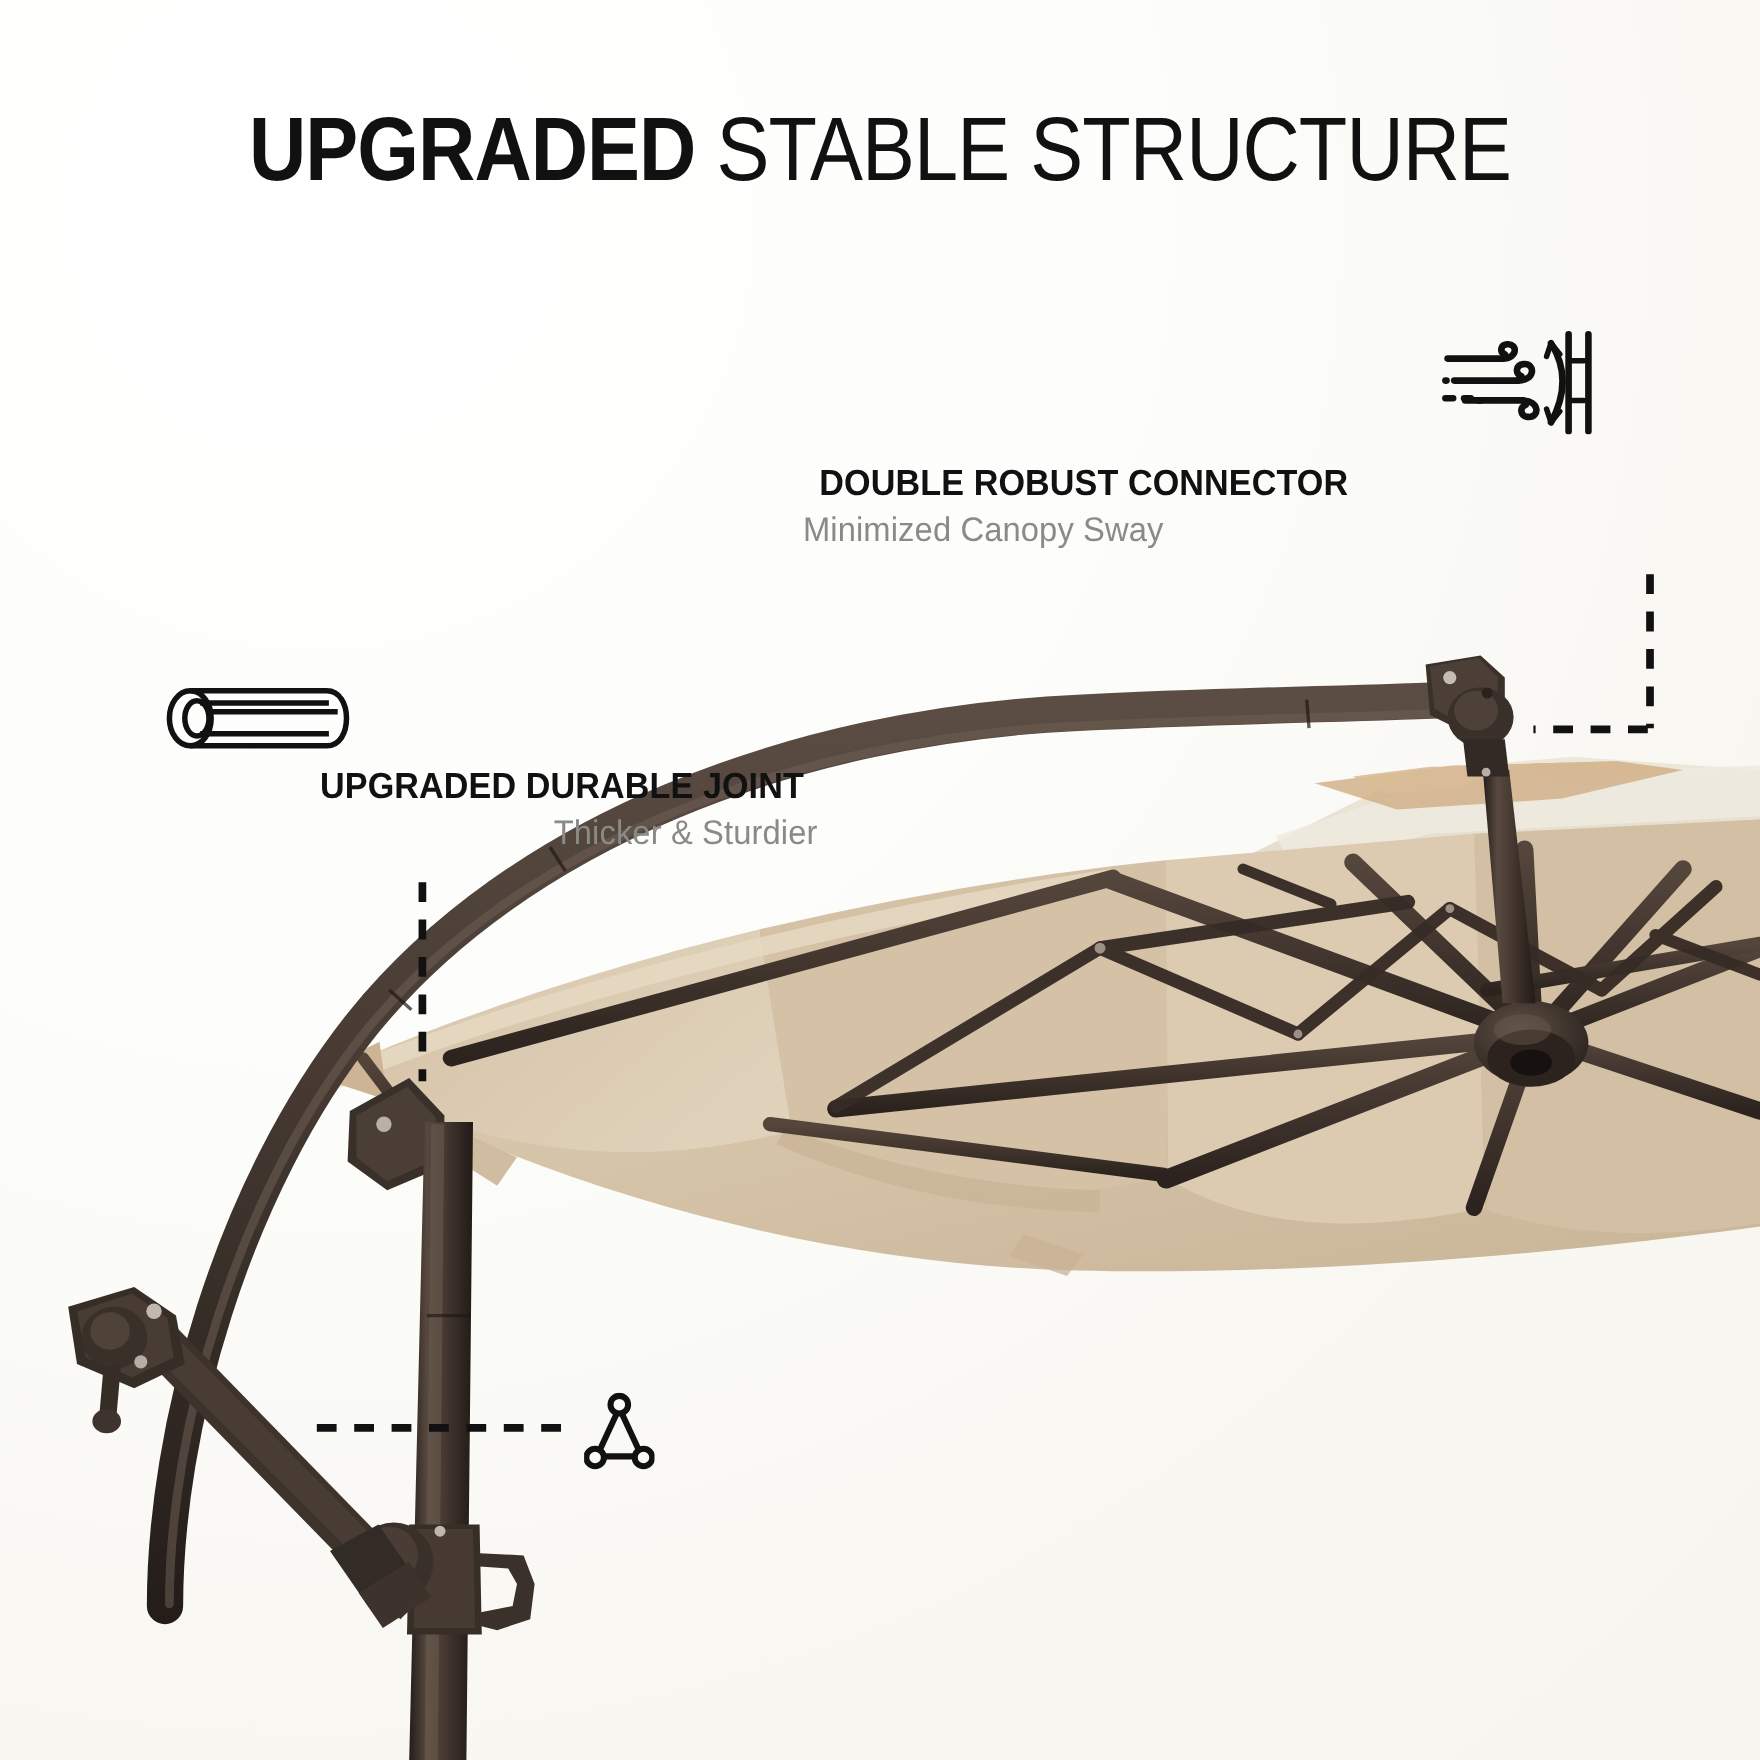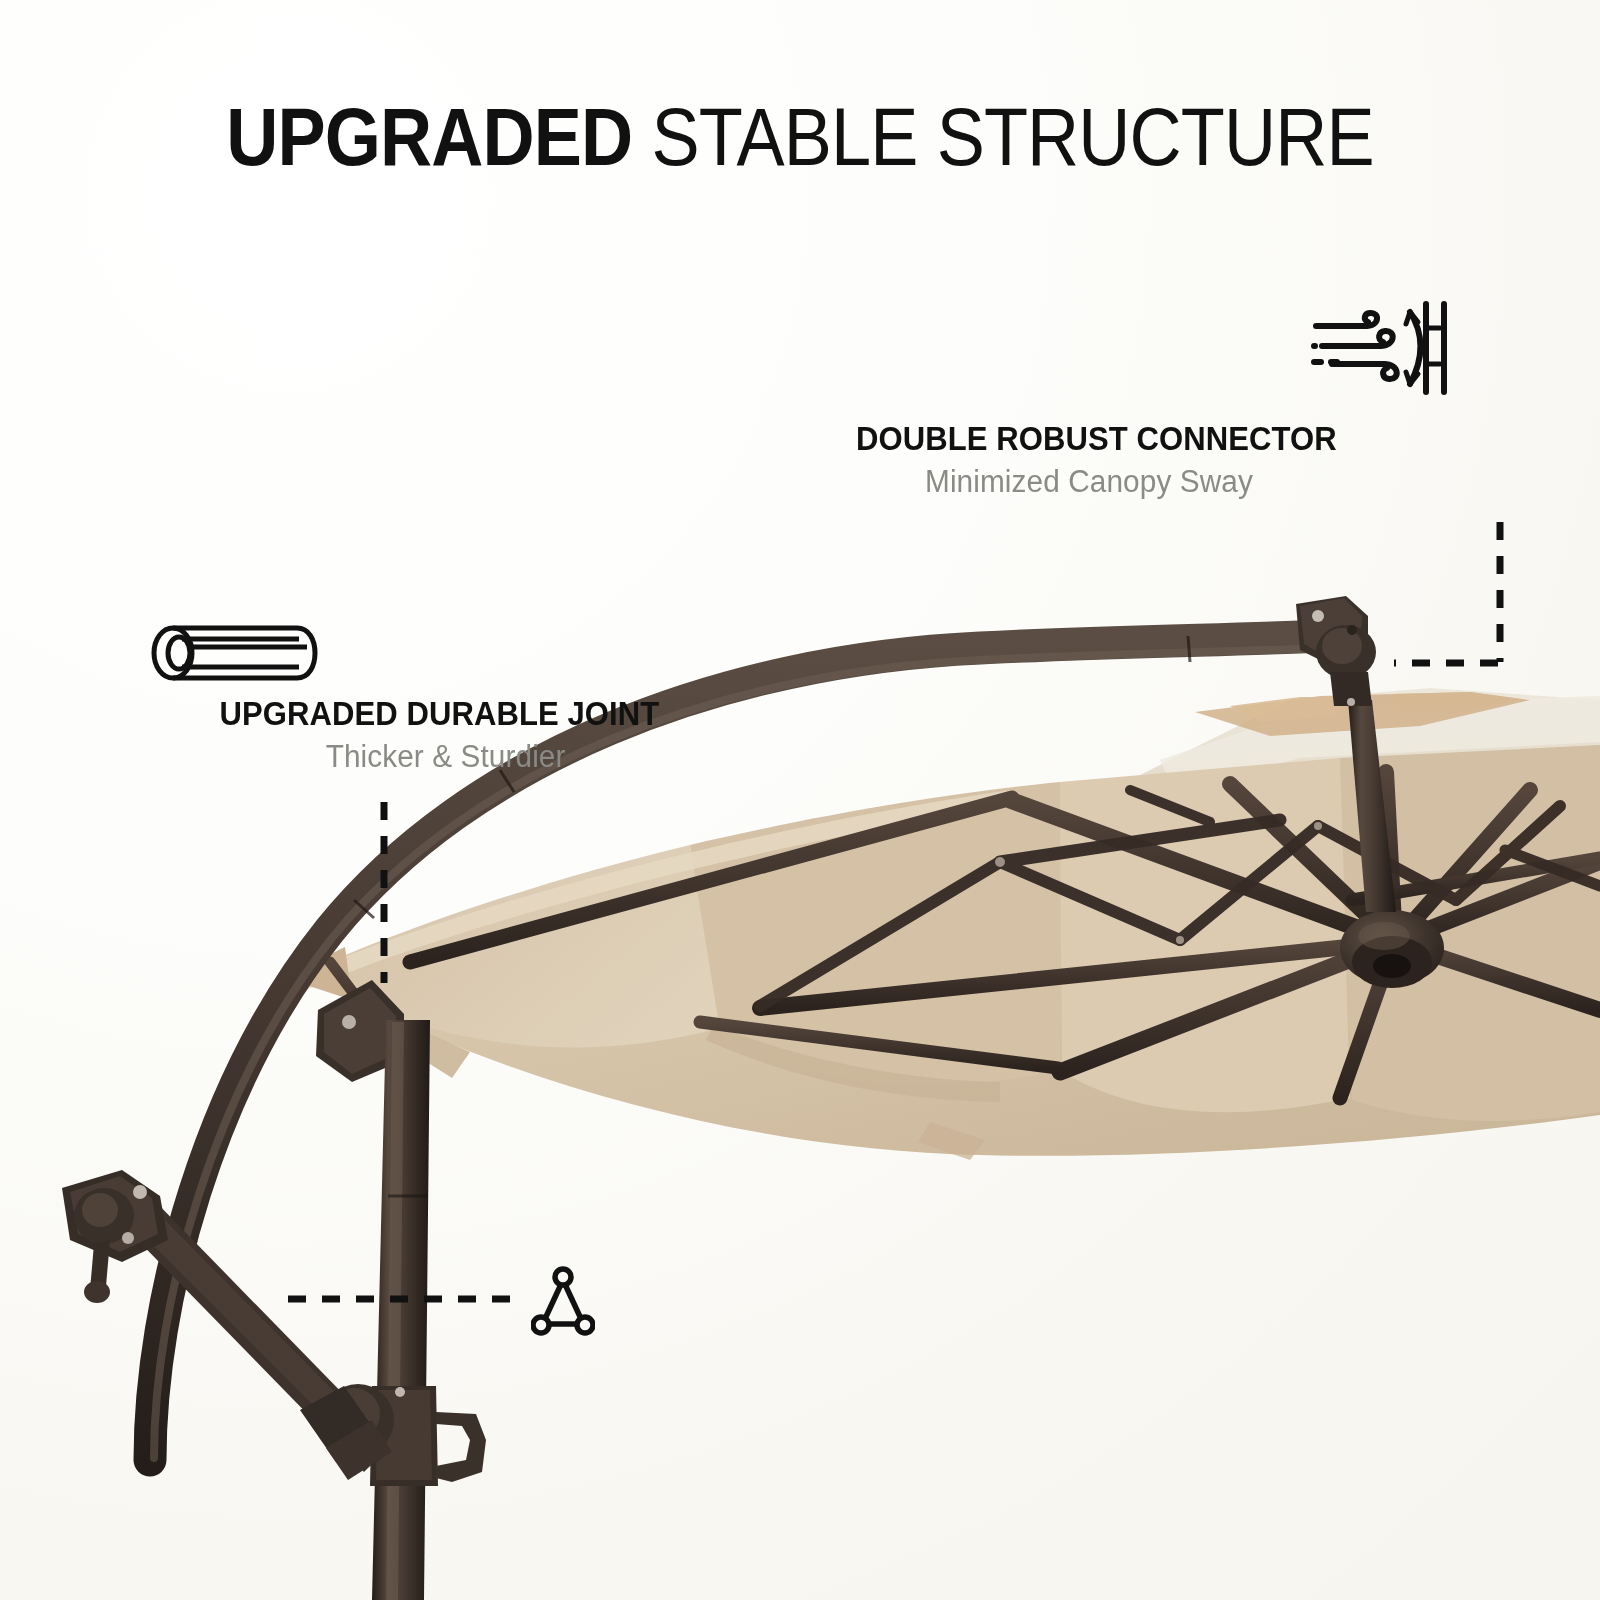--- a/index.html
+++ b/index.html
@@ -35,23 +35,23 @@
     font-weight:700;color:#111111;
     font-size:33px;line-height:1.14;letter-spacing:.1px;
     transform:scaleX(.94);
   }
   .callout .sub{
     font-weight:400;color:#8a8a86;
     font-size:31px;line-height:1.18;letter-spacing:.1px;
     margin-top:6px;
     transform:scaleX(.96);
   }
-  .ra{text-align:center;}
+  .ra{text-align:left;}
   .ra .hd,.ra .sub{transform-origin:right center;}
-  .la{text-align:center;}
+  .la{text-align:right;}
   .la .hd,.la .sub{transform-origin:left center;}
 
   
   #co-connector{left:700px;top:420px;width:748px;}
   #co-joint{left:148px;top:695px;width:620px;}
   #co-triangle{left:527px;top:1338px;width:620px;}
 
   
   .icon{position:absolute;}
   #icon-wind{left:1306px;top:300px;width:145px;height:95px;}

